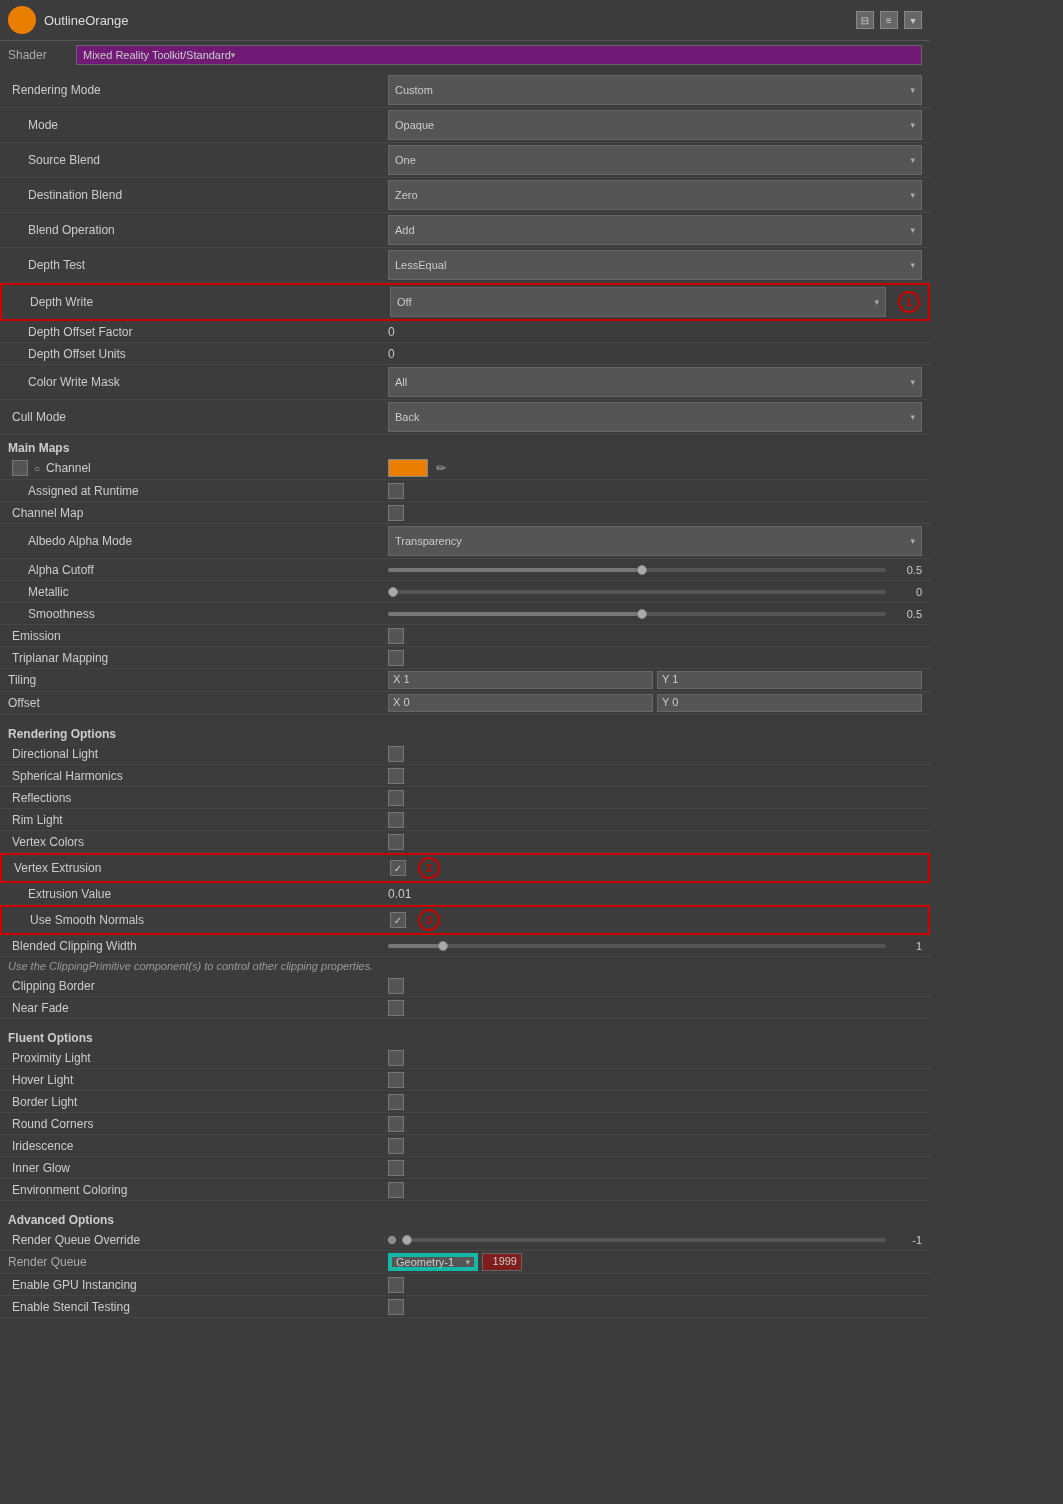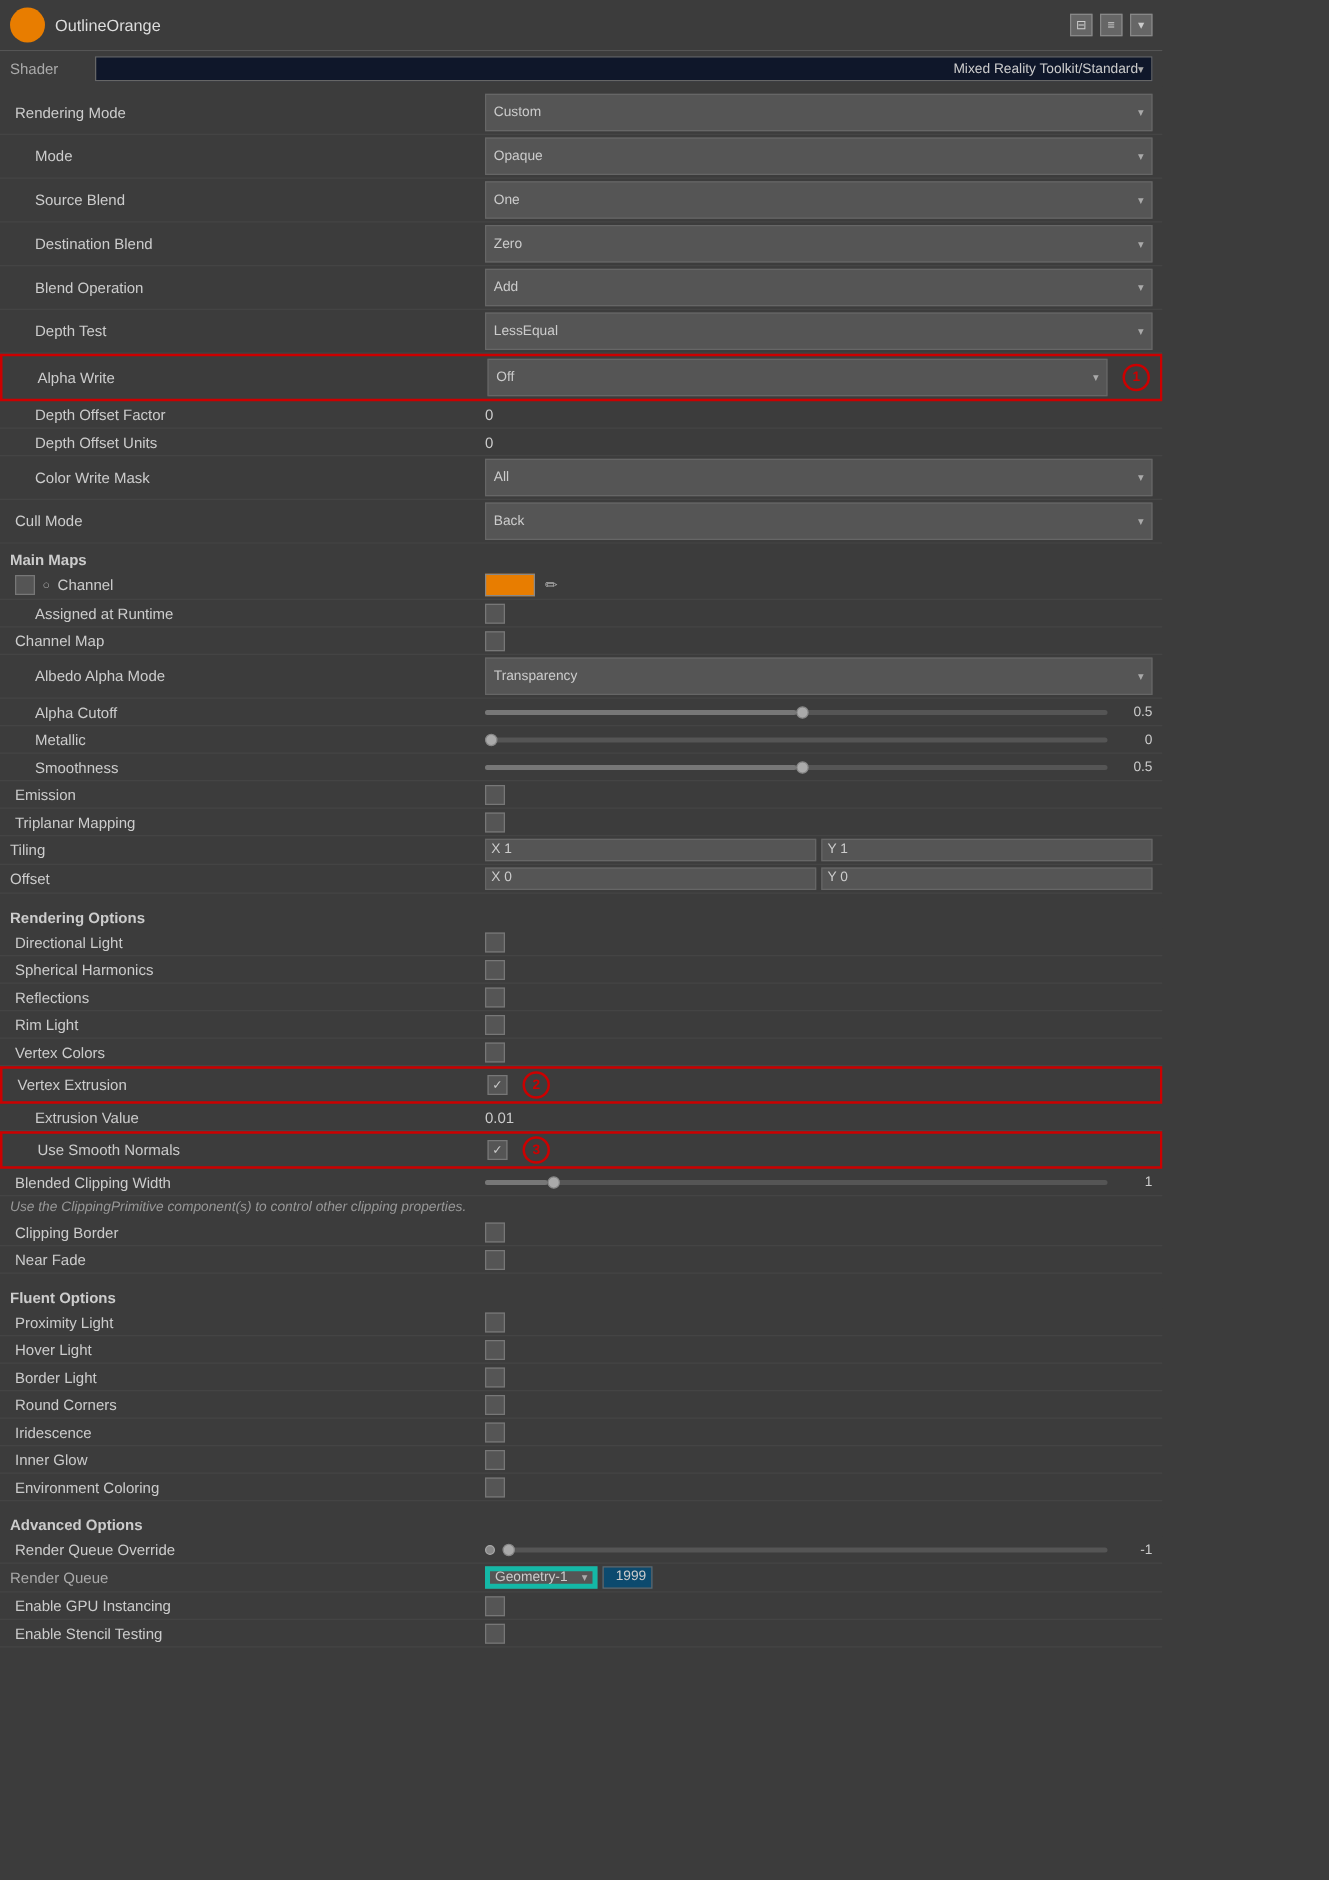--- a/index.html
+++ b/index.html
@@ -59,29 +59,29 @@
     }
 
     .shader-label {
       color: #aaa;
       font-size: 12px;
       min-width: 60px;
     }
 
     .shader-dropdown {
       flex: 1;
-      background: #0f172a;
+      background: #701a75;
       border: 1px solid #666;
       color: #ccc;
       padding: 2px 6px;
       font-size: 11px;
       height: 20px;
       display: flex;
       align-items: center;
-      justify-content: flex-end;
+      justify-content: flex-start;
     }
 
     .content {
       padding: 4px 0;
     }
 
     .section-row {
       display: flex;
       align-items: center;
       padding: 2px 8px;
@@ -287,21 +287,21 @@
       font-size: 11px;
       padding: 1px 4px;
       height: 18px;
       min-width: 90px;
       display: flex;
       align-items: center;
       justify-content: space-between;
     }
 
     .rq-number {
-      background: #0c4a6e;
+      background: #7f1d1d;
       border: 1px solid #666;
       color: #ccc;
       font-size: 11px;
       padding: 1px 4px;
       height: 18px;
       min-width: 40px;
       text-align: right;
     }
 
     .small-circle {
@@ -389,21 +389,21 @@
     <div class="row-label indented">Depth Test</div>
     <div class="row-value">
       <div class="dropdown-value">
         <span>LessEqual</span>
         <span class="dropdown-arrow">▾</span>
       </div>
     </div>
   </div>
 
   <div class="section-row highlighted-row" style="position:relative;">
-    <div class="row-label indented">Alpha Write</div>
+    <div class="row-label indented">Depth Write</div>
     <div class="row-value" style="display:flex; align-items:center; gap:6px;">
       <div class="dropdown-value" style="flex:1;">
         <span>Off</span>
         <span class="dropdown-arrow">▾</span>
       </div>
       <div class="circle-badge">1</div>
     </div>
   </div>
 
   <div class="section-row">

